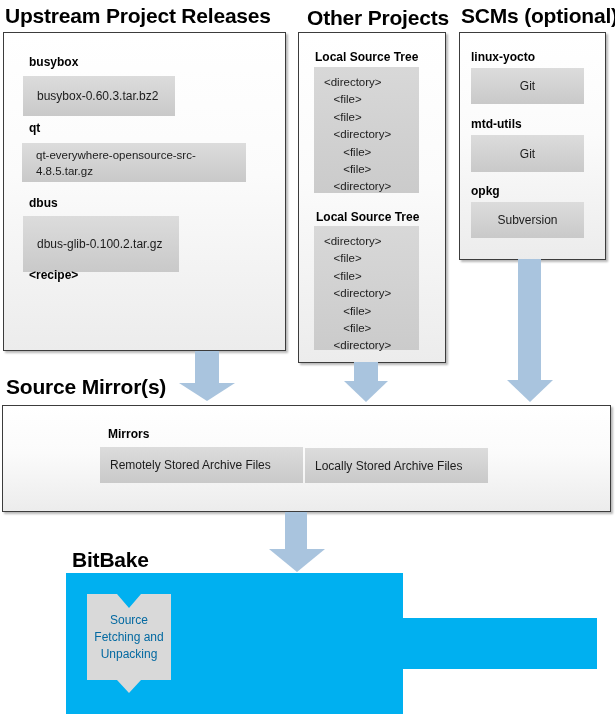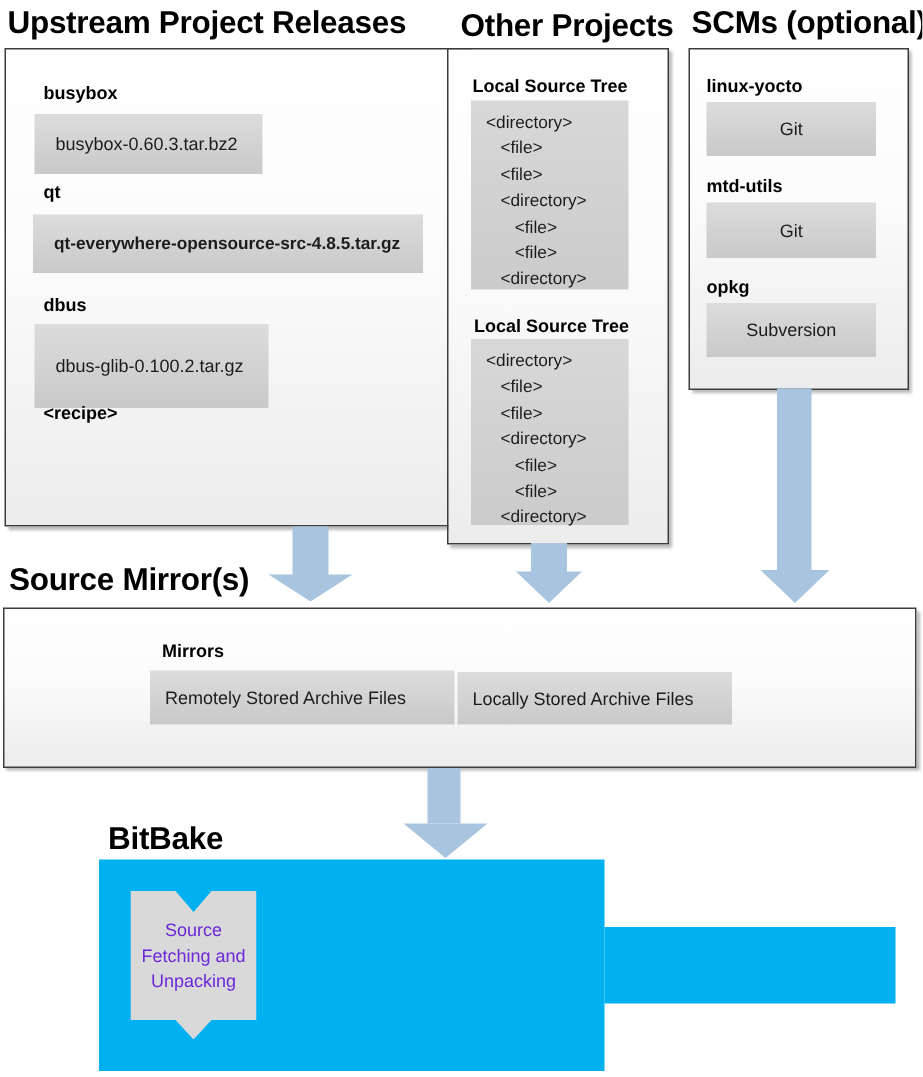--- a/index.html
+++ b/index.html
@@ -30,39 +30,39 @@
     font-size:11.5px;color:#1c1c1c;white-space:pre-wrap;line-height:17.4px;
     padding:7px 0 0 10px;box-sizing:border-box;
   }
   .arrow-stem{position:absolute;background:#a9c4de;}
   .arrow-head{position:absolute;width:0;height:0;}
   .cyan{position:absolute;background:#00b0f0;}
   .chev-wrap{position:absolute;}
   .chev-text{
     position:absolute;left:0;top:0;width:84px;height:86px;
     display:flex;align-items:center;justify-content:center;text-align:center;
-    font-size:12px;line-height:17px;color:#6d28d9;white-space:pre-line;
+    font-size:12px;line-height:17px;color:#0369a1;white-space:pre-line;
   }
 </style>
 </head>
 <body>
 
 <div id="canvas">
 
   <div class="h1" style="left:5px;top:4px;">Upstream Project Releases</div>
   <div class="h1" style="left:307px;top:6px;">Other Projects</div>
   <div class="h1" style="left:461px;top:4px;">SCMs (optional)</div>
   <div class="h1" style="left:6px;top:375px;">Source Mirror(s)</div>
   <div class="h1" style="left:72px;top:548px;">BitBake</div>
 
-  <div class="outer-box" style="left:3px;top:32px;width:281px;height:317px;padding-left:28px;">
+  <div class="outer-box" style="left:3px;top:32px;width:281px;height:317px;">
     <div class="lbl" style="left:25px;top:22px;">busybox</div>
     <div class="gbox" style="left:19px;top:43px;width:152px;height:40px;">busybox-0.60.3.tar.bz2</div>
     <div class="lbl" style="left:25px;top:88px;">qt</div>
-    <div class="gbox" style="left:18px;top:110px;width:260px;height:39px;font-size:11.5px;font-weight:bold;">qt-everywhere-opensource-src-4.8.5.tar.gz</div>
+    <div class="gbox" style="left:18px;top:110px;width:224px;height:39px;font-size:11.5px;">qt-everywhere-opensource-src-4.8.5.tar.gz</div>
     <div class="lbl" style="left:25px;top:163px;">dbus</div>
     <div class="gbox" style="left:19px;top:183px;width:156px;height:56px;">dbus-glib-0.100.2.tar.gz</div>
     <div class="lbl" style="left:25px;top:235px;">&lt;recipe&gt;</div>
   </div>
 
   <div class="outer-box" style="left:298px;top:32px;width:146px;height:329px;">
     <div class="lbl" style="left:16px;top:17px;">Local Source Tree</div>
     <div class="tree" style="left:15px;top:34px;width:105px;height:126px;">&lt;directory&gt;
    &lt;file&gt;
    &lt;file&gt;

